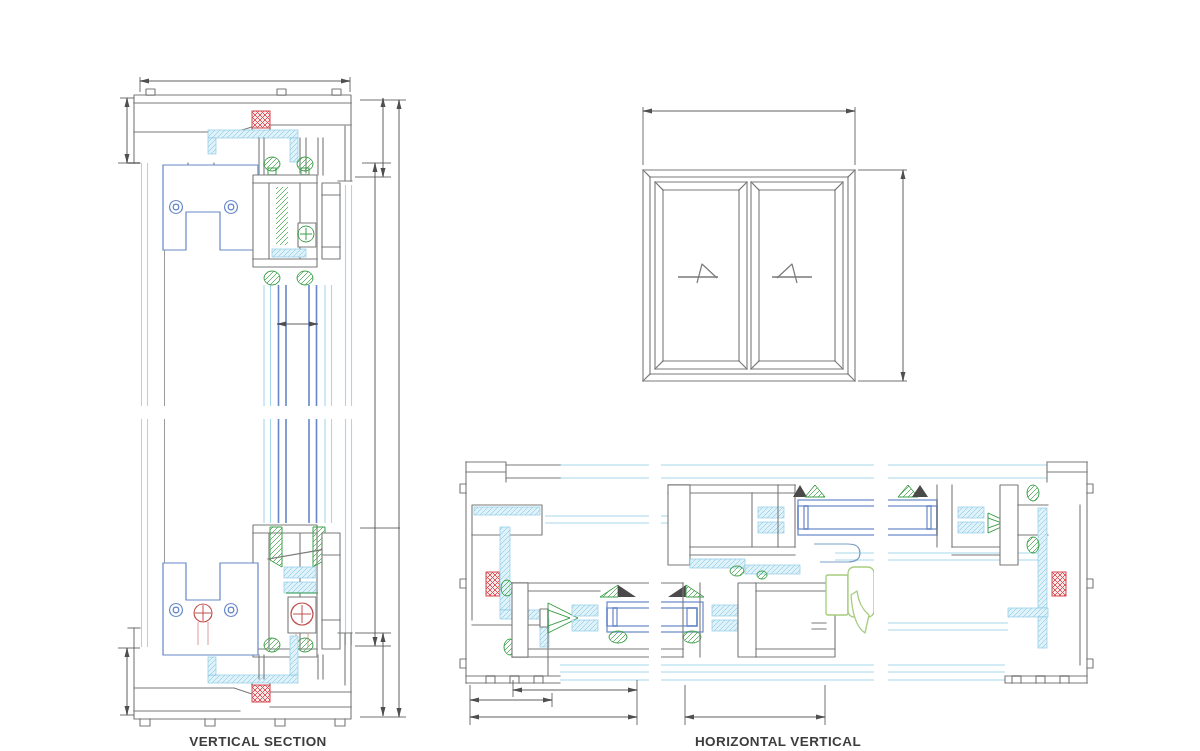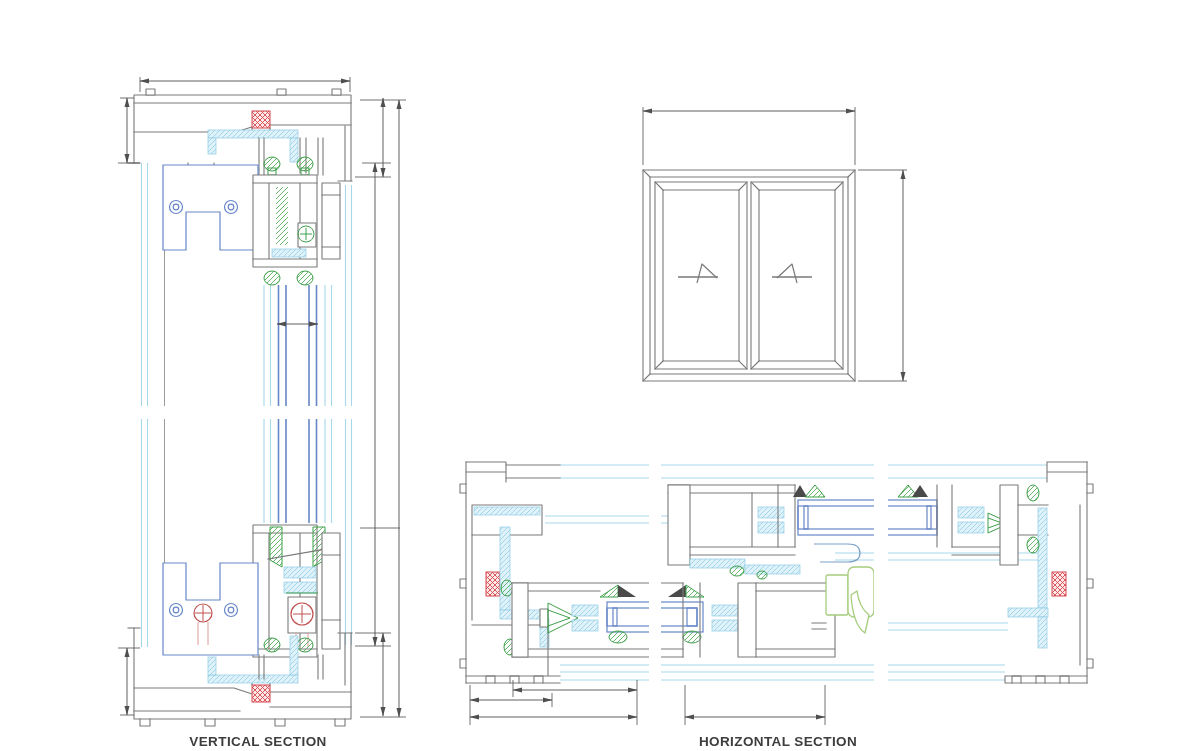--- a/index.html
+++ b/index.html
@@ -309,14 +309,14 @@
       <path class="ext" d="M470,650 V690 M513,645 V662 M552,658 V672 M637,645 V690 M685,650 V690 M825,650 V690"></path>
       <path class="dim" d="M513,655 H637"></path>
       <path class="dim" d="M470,665 H552"></path>
       <path class="dim" d="M470,682 H637"></path>
       <path class="dim" d="M685,682 H825"></path>
     </g>
   </g>
 </svg>
 
 <div class="label" id="lblV" style="left:258px;top:699px">VERTICAL SECTION</div>
-<div class="label" id="lblH" style="left:778px;top:699px">HORIZONTAL SECTION</div>
+<div class="label" id="lblH" style="left:778px;top:699px">HORIZONTAL VERTICAL</div>
 </div>
 
 </body></html>

